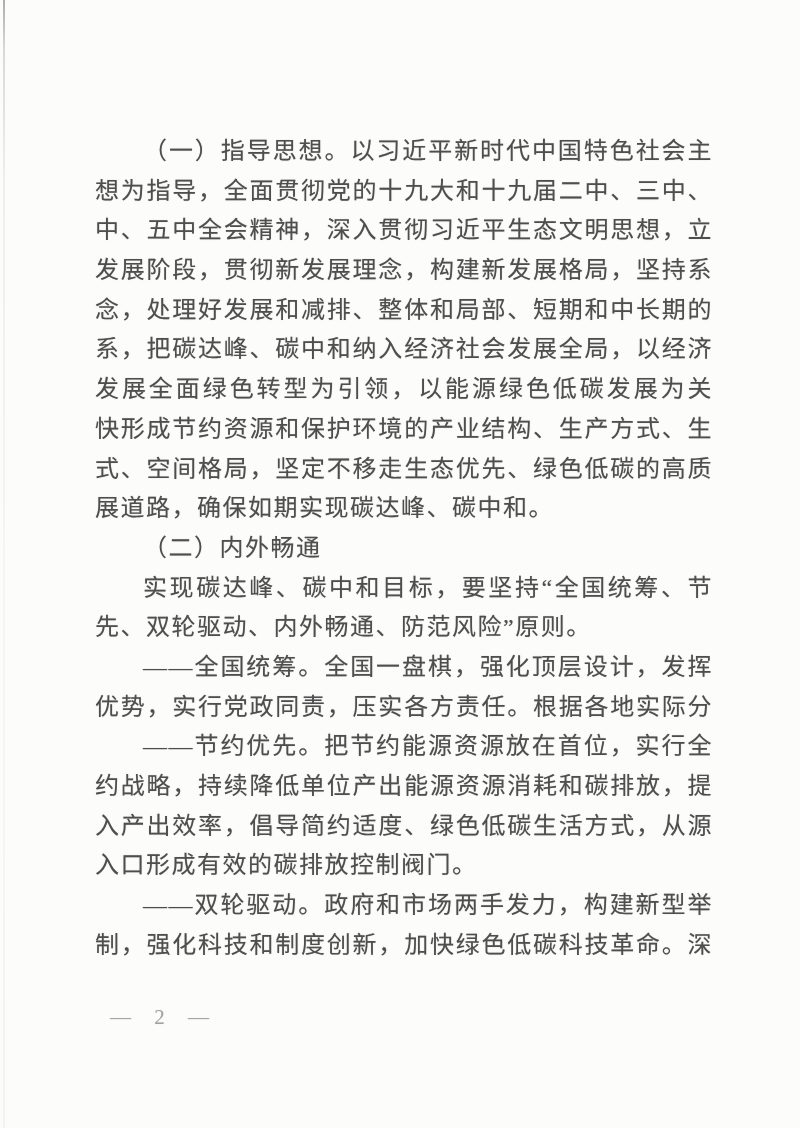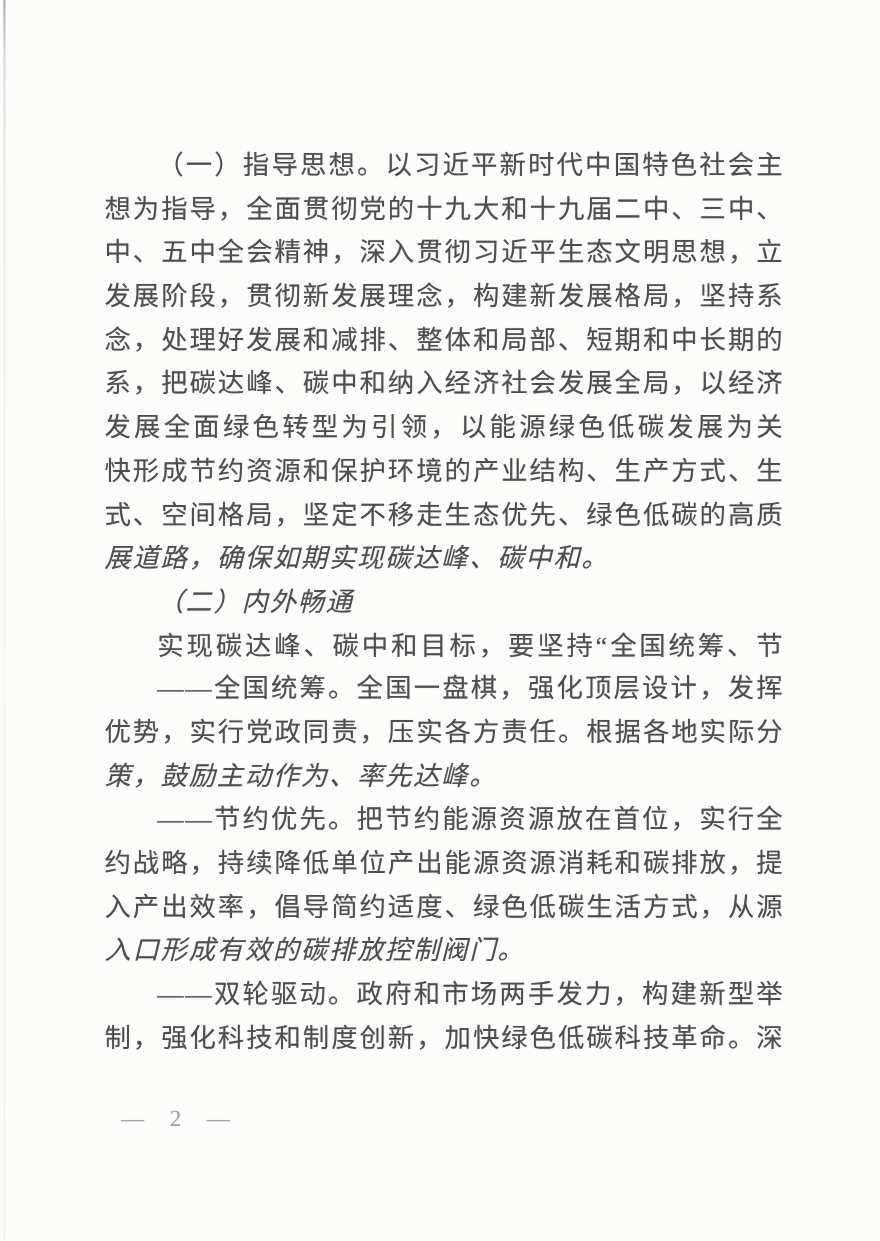--- a/index.html
+++ b/index.html
@@ -46,21 +46,20 @@
     text-justify: inter-character;
     white-space: normal;
     height: 39.7px;
     overflow: hidden;
   }
   .t-line.indent {
     padding-left: 48px;
   }
   .t-line.end {
     text-align-last: left;
-    font-style: italic;
   }
   .page-number {
     position: absolute;
     left: 110px;
     top: 1002px;
     font-size: 21px;
     line-height: 30px;
     color: #a2a2a2;
     letter-spacing: 9px;
     text-shadow: 0 0 1px rgba(160,160,160,0.35);
@@ -77,23 +76,23 @@
       <div class="t-line">中、五中全会精神，深入贯彻习近平生态文明思想，立足新</div>
       <div class="t-line">发展阶段，贯彻新发展理念，构建新发展格局，坚持系统观</div>
       <div class="t-line">念，处理好发展和减排、整体和局部、短期和中长期的关</div>
       <div class="t-line">系，把碳达峰、碳中和纳入经济社会发展全局，以经济社会</div>
       <div class="t-line">发展全面绿色转型为引领，以能源绿色低碳发展为关键，加</div>
       <div class="t-line">快形成节约资源和保护环境的产业结构、生产方式、生活方</div>
       <div class="t-line">式、空间格局，坚定不移走生态优先、绿色低碳的高质量发</div>
       <div class="t-line end">展道路，确保如期实现碳达峰、碳中和。</div>
       <div class="t-line indent end">（二）内外畅通</div>
       <div class="t-line indent">实现碳达峰、碳中和目标，要坚持“全国统筹、节约优</div>
+      <div class="t-line end">先、双轮驱动、内外畅通、防范风险”原则。</div>
       <div class="t-line indent">——全国统筹。全国一盘棋，强化顶层设计，发挥制度</div>
       <div class="t-line">优势，实行党政同责，压实各方责任。根据各地实际分类施</div>
-      <div class="t-line end">策，鼓励主动作为、率先达峰。</div>
       <div class="t-line indent">——节约优先。把节约能源资源放在首位，实行全面节</div>
       <div class="t-line">约战略，持续降低单位产出能源资源消耗和碳排放，提高投</div>
       <div class="t-line">入产出效率，倡导简约适度、绿色低碳生活方式，从源头和</div>
       <div class="t-line end">入口形成有效的碳排放控制阀门。</div>
       <div class="t-line indent">——双轮驱动。政府和市场两手发力，构建新型举国体</div>
       <div class="t-line">制，强化科技和制度创新，加快绿色低碳科技革命。深化能</div>
     </div>
   <div class="page-number">— 2 —</div>
 </div>
 

